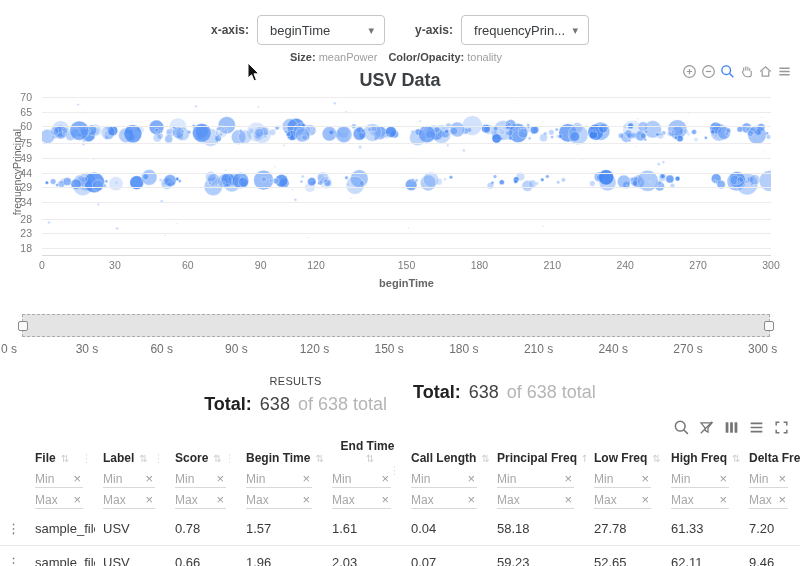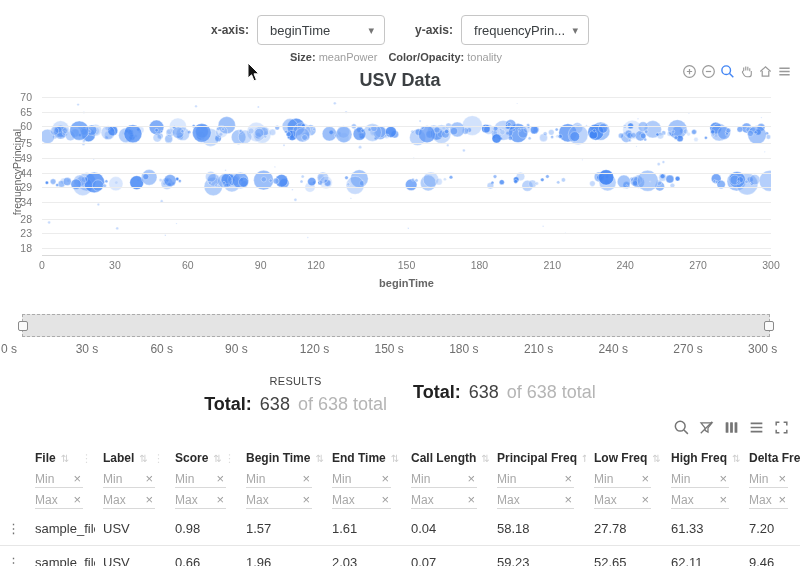--- a/index.html
+++ b/index.html
@@ -54,21 +54,21 @@
   .table-toolbar { position:absolute; top:419px; right:10px; display:flex; gap:8px; align-items:center; }
   .tb-icon { width:17px; height:17px; color:#757575; cursor:pointer; }
   .tb-icon svg { width:100%; height:100%; display:block; }
 
   
   .table { position:absolute; top:446px; left:0; width:800px; }
   .trow { display:flex; width:800px; }
   .cell { flex:none; padding-left:8px; overflow:hidden; white-space:nowrap; }
   .c0 { width:27px; padding-left:0; text-align:center; }
   .c1 { width:68px; } .c2 { width:72px; } .c3 { width:71px; } .c4 { width:86px; }
-  .c5 { width:79px; } .c6 { width:86px; } .c7 { width:97px; } .c8 { width:77px; }
+  .c5 { width:79px;flex-direction:column; } .c6 { width:86px; } .c7 { width:97px; } .c8 { width:77px; }
   .c9 { width:78px; } .c10 { width:59px; }
   .thead { height:24px; align-items:center; }
   .hcell { display:flex; align-items:center; cursor:pointer; }
   .hlabel { font-size:12px; font-weight:bold; color:#2b2b2b; }
   .sort { color:#cdcdcd; font-size:10px; margin-left:5px; }
   .sep { color:#dcdcdc; font-size:11px; margin-left:auto; margin-right:3px; }
   .frow { height:21px; align-items:flex-start; }
   .finner { display:flex; justify-content:space-between; align-items:center; border-bottom:1px solid #d9d9d9; margin-right:12px; height:18px; cursor:text; }
   .ph { font-size:12px; color:#a8a8a8; }
   .fx { font-size:13px; color:#9e9e9e; margin-right:2px; cursor:pointer; line-height:1; }
@@ -815,21 +815,21 @@
             <span class="ph">Max</span>
             <span class="fx">×</span>
           </div>
         </div>
       </div>
     <div id="tbody">
         <div class="trow drow">
           <div class="cell c0"><span class="rowmenu">⋮</span></div>
           <div class="cell c1">sample_file</div>
           <div class="cell c2">USV</div>
-          <div class="cell c3">0.98</div>
+          <div class="cell c3">0.78</div>
           <div class="cell c4">1.57</div>
           <div class="cell c5">1.61</div>
           <div class="cell c6">0.04</div>
           <div class="cell c7">58.18</div>
           <div class="cell c8">27.78</div>
           <div class="cell c9">61.33</div>
           <div class="cell c10">7.20</div>
         </div>
         <div class="trow drow">
           <div class="cell c0"><span class="rowmenu">⋮</span></div>

